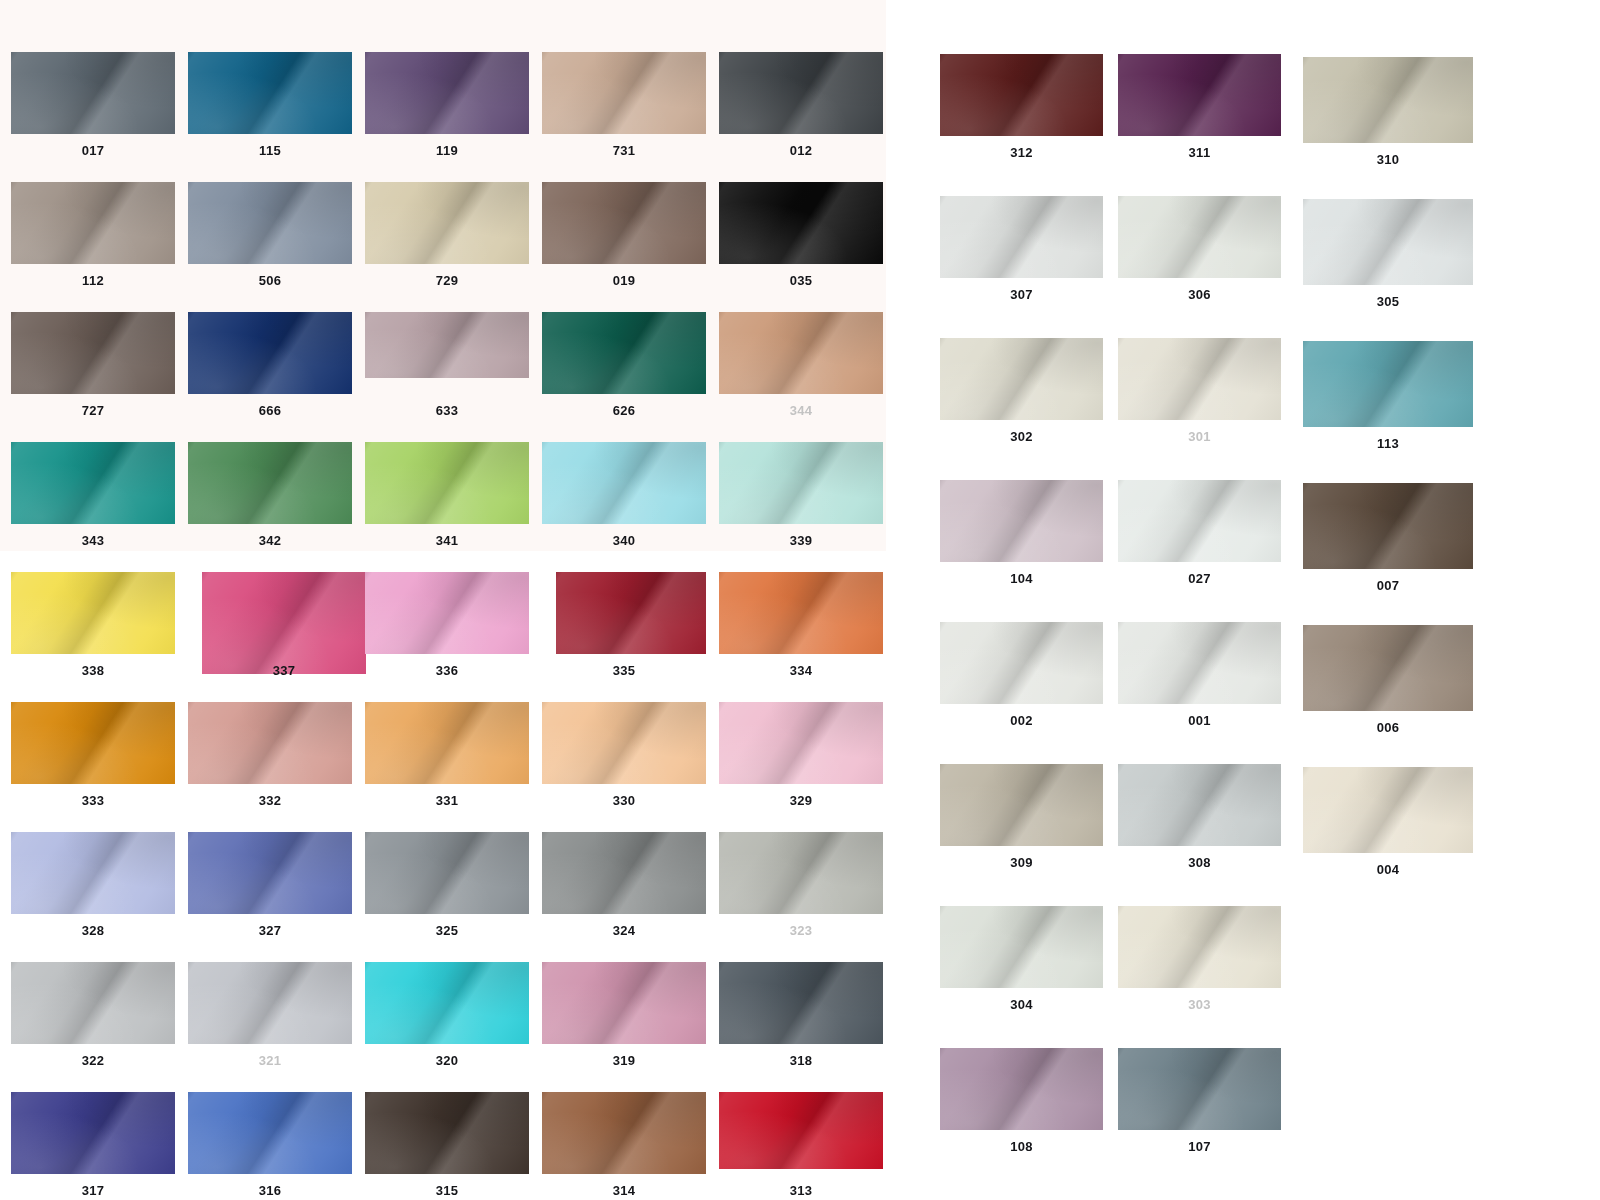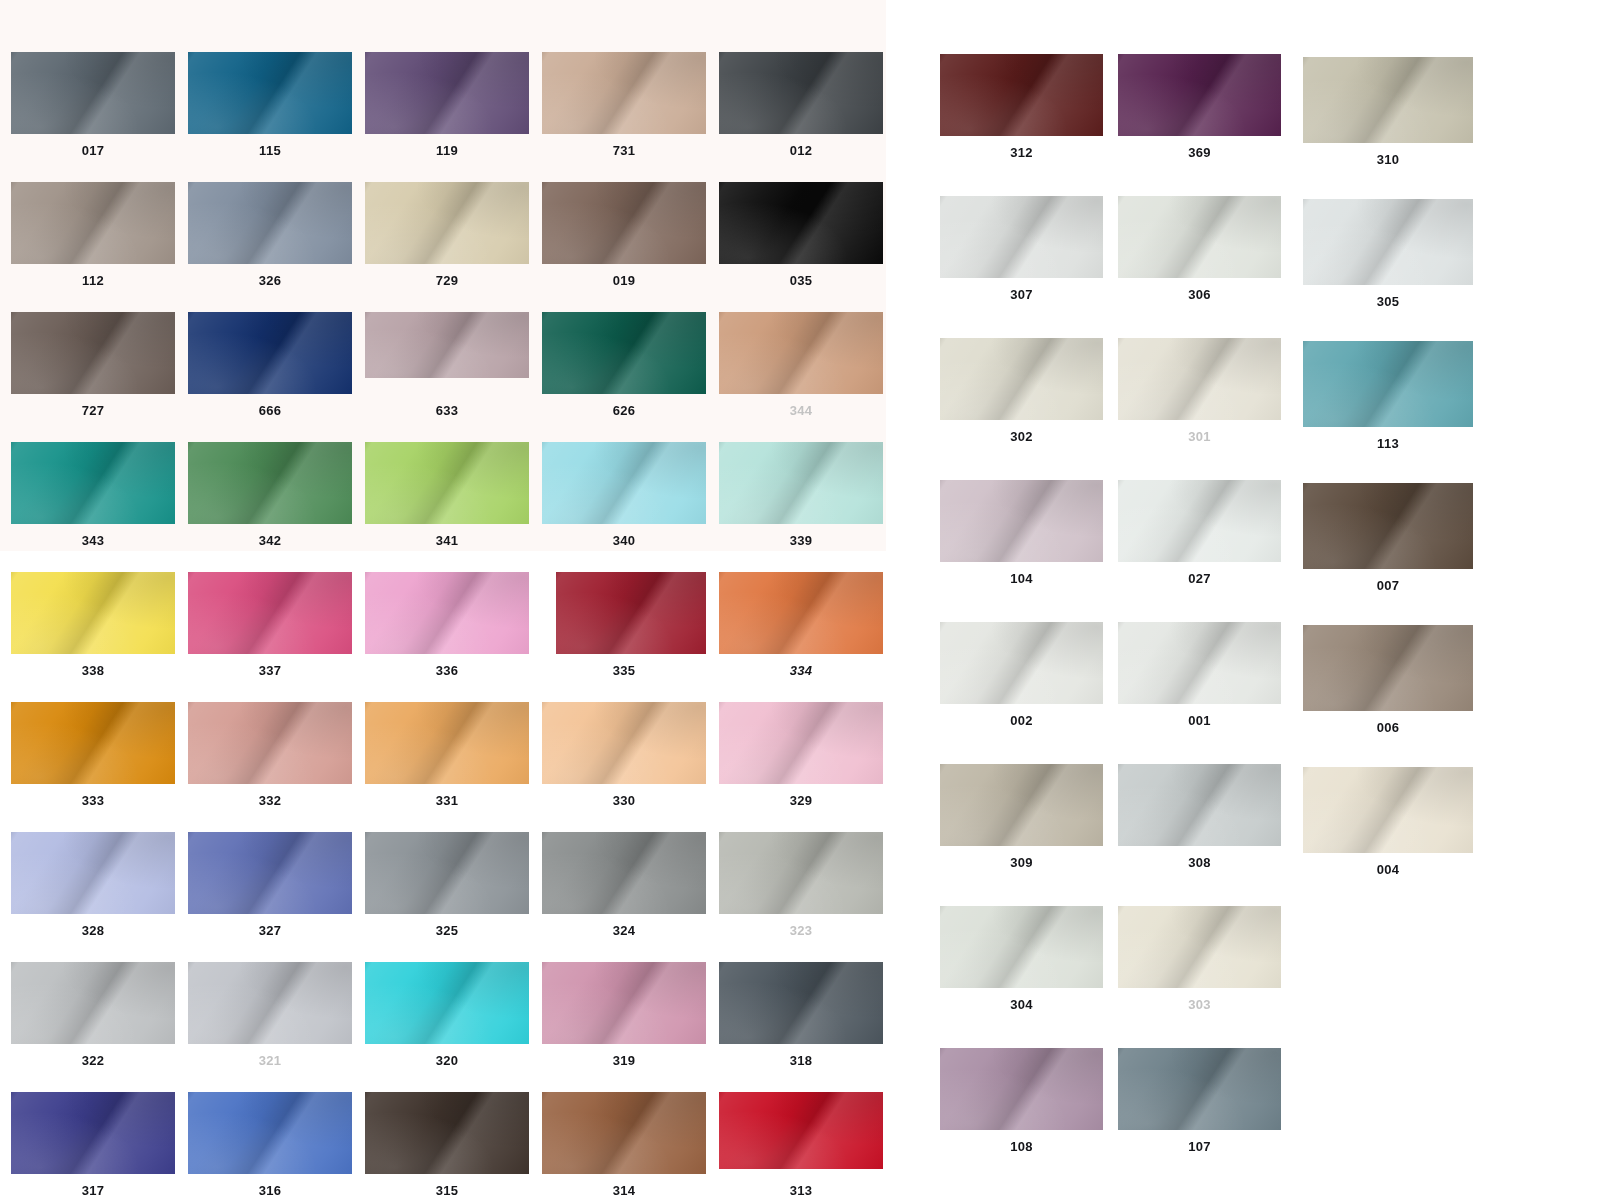--- a/index.html
+++ b/index.html
@@ -121,21 +121,21 @@
       <div class="swatch-cell" style="left: 719px; top: 52px; width: 164px; height: 82px;">
         <div class="swatch" style="--base: #3c4145;"></div>
         <div class="swatch-label" style="top: 91px;">012</div>
       </div>
       <div class="swatch-cell" style="left: 11px; top: 182px; width: 164px; height: 82px;">
         <div class="swatch" style="--base: #9e9187;"></div>
         <div class="swatch-label" style="top: 91px;">112</div>
       </div>
       <div class="swatch-cell" style="left: 188px; top: 182px; width: 164px; height: 82px;">
         <div class="swatch" style="--base: #7e8c9e;"></div>
-        <div class="swatch-label" style="top: 91px;">326</div>
+        <div class="swatch-label" style="top: 91px;">506</div>
       </div>
       <div class="swatch-cell" style="left: 365px; top: 182px; width: 164px; height: 82px;">
         <div class="swatch" style="--base: #d6cbac;"></div>
         <div class="swatch-label" style="top: 91px;">729</div>
       </div>
       <div class="swatch-cell" style="left: 542px; top: 182px; width: 164px; height: 82px;">
         <div class="swatch" style="--base: #7d6559;"></div>
         <div class="swatch-label" style="top: 91px;">019</div>
       </div>
       <div class="swatch-cell" style="left: 719px; top: 182px; width: 164px; height: 82px;">
@@ -179,35 +179,35 @@
         <div class="swatch-label" style="top: 91px;">340</div>
       </div>
       <div class="swatch-cell" style="left: 719px; top: 442px; width: 164px; height: 82px;">
         <div class="swatch" style="--base: #b4e2da;"></div>
         <div class="swatch-label" style="top: 91px;">339</div>
       </div>
       <div class="swatch-cell" style="left: 11px; top: 572px; width: 164px; height: 82px;">
         <div class="swatch" style="--base: #f3de4c;"></div>
         <div class="swatch-label" style="top: 91px;">338</div>
       </div>
-      <div class="swatch-cell" style="left: 188px; top: 572px; width: 164px; height: 82px; border-radius: 23px;">
+      <div class="swatch-cell" style="left: 202px; top: 572px; width: 164px; height: 102px; border-radius: 23px;">
         <div class="swatch" style="--base: #d94c7e;"></div>
         <div class="swatch-label" style="top: 91px;">337</div>
       </div>
       <div class="swatch-cell" style="left: 365px; top: 572px; width: 164px; height: 82px;">
         <div class="swatch" style="--base: #eda3ce;"></div>
         <div class="swatch-label" style="top: 91px;">336</div>
       </div>
       <div class="swatch-cell" style="left: 542px; top: 572px; width: 164px; height: 82px; padding-left: 14px;">
         <div class="swatch" style="--base: #9d1d2e;"></div>
         <div class="swatch-label" style="top: 91px;">335</div>
       </div>
       <div class="swatch-cell" style="left: 719px; top: 572px; width: 164px; height: 82px;">
         <div class="swatch" style="--base: #df7640;"></div>
-        <div class="swatch-label" style="top: 91px; font-style: italic;">334</div>
+        <div class="swatch-label" style="top: 91px;">334</div>
       </div>
       <div class="swatch-cell" style="left: 11px; top: 702px; width: 164px; height: 82px;">
         <div class="swatch" style="--base: #d8880b;"></div>
         <div class="swatch-label" style="top: 91px;">333</div>
       </div>
       <div class="swatch-cell" style="left: 188px; top: 702px; width: 164px; height: 82px;">
         <div class="swatch" style="--base: #d49c93;"></div>
         <div class="swatch-label" style="top: 91px;">332</div>
       </div>
       <div class="swatch-cell" style="left: 365px; top: 702px; width: 164px; height: 82px;">
@@ -283,21 +283,21 @@
         <div class="swatch-label" style="top: 91px;">313</div>
       </div>
     </div>
   <div id="right-grid">
       <div class="swatch-cell" style="left: 940px; top: 54px; width: 163px; height: 82px;">
         <div class="swatch" style="--base: #5b1c1b;"></div>
         <div class="swatch-label" style="top: 91px;">312</div>
       </div>
       <div class="swatch-cell" style="left: 1118px; top: 54px; width: 163px; height: 82px;">
         <div class="swatch" style="--base: #55204d;"></div>
-        <div class="swatch-label" style="top: 91px;">369</div>
+        <div class="swatch-label" style="top: 91px;">311</div>
       </div>
       <div class="swatch-cell" style="left: 1303px; top: 57px; width: 170px; height: 86px;">
         <div class="swatch" style="--base: #c4c0ac;"></div>
         <div class="swatch-label" style="top: 95px;">310</div>
       </div>
       <div class="swatch-cell" style="left: 940px; top: 196px; width: 163px; height: 82px;">
         <div class="swatch" style="--base: #dde0de;"></div>
         <div class="swatch-label" style="top: 91px;">307</div>
       </div>
       <div class="swatch-cell" style="left: 1118px; top: 196px; width: 163px; height: 82px;">

